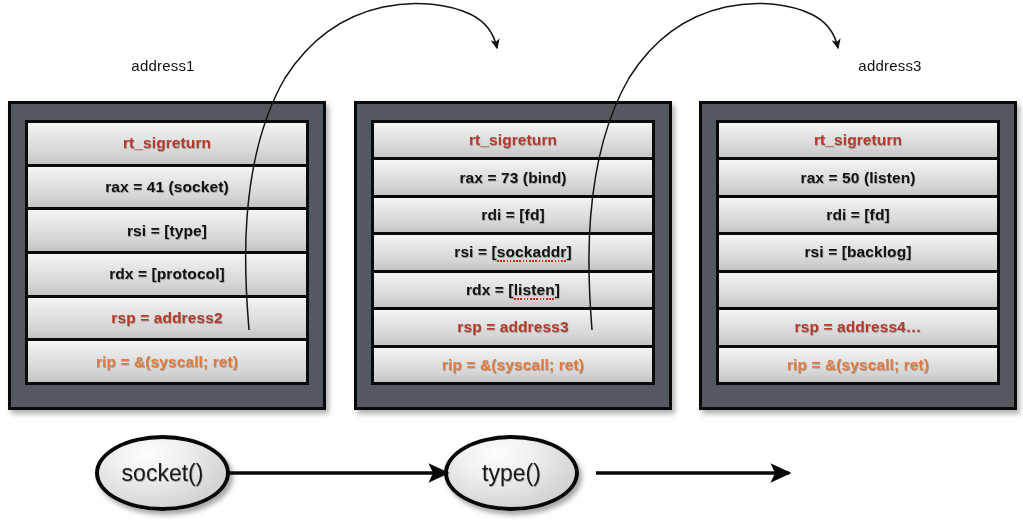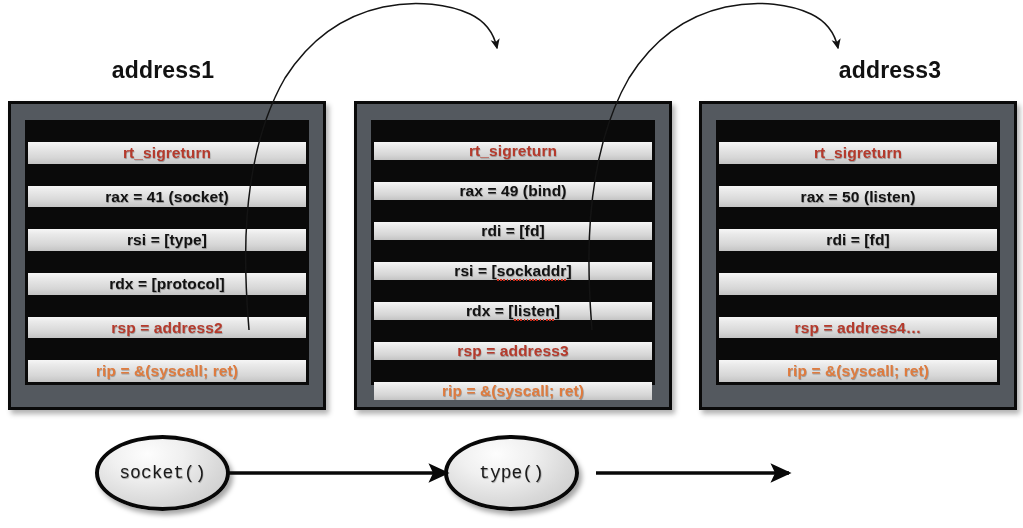--- a/index.html
+++ b/index.html
@@ -31,22 +31,22 @@
     pointer-events: none;
     z-index: 5;
   }
 
   
   .col-title {
     position: absolute;
     width: 320px;
     text-align: center;
     font-family: "Liberation Sans", sans-serif;
-    font-size: 23px;
-    font-weight: 700;
+    font-size: 15px;
+    font-weight: 400;
     letter-spacing: 0.2px;
     color: #111111;
     white-space: nowrap;
   }
 
   
   .frame {
     position: absolute;
     background: #54595f;
     border: 3px solid #0a0a0a;
@@ -75,21 +75,20 @@
     display: flex;
     align-items: center;
     justify-content: center;
     font-family: "Liberation Sans", sans-serif;
     font-size: 15.5px;
     font-weight: bold;
     color: #121212;
     letter-spacing: 0.1px;
     white-space: nowrap;
     text-shadow: 0.6px 0.8px 0.7px rgba(0,0,0,0.28);
-    margin-top: 19px;
   }
   .cell:last-child { border-bottom: none; text-align: center; }
 
   .cell.red   { color: #b53a2c; }
   .cell.orange{ color: #df7b3e; }
 
   
   .squiggle {
     position: relative;
     display: inline-block;
@@ -108,22 +107,22 @@
   .ellipse {
     position: absolute;
     border-radius: 50%;
     background: radial-gradient(ellipse at 38% 22%, #fdfdfd 0%, #f0f0f0 32%, #d9d9d9 66%, #c6c6c6 100%);
     border: 4px solid #080808;
     box-sizing: border-box;
     box-shadow: 3px 4px 5px rgba(0,0,0,0.35);
     display: flex;
     align-items: center;
     justify-content: center;
-    font-family: Liberation Mono, monospace;
-    font-size: 18px;
+    font-family: Liberation Sans, sans-serif;
+    font-size: 23px;
     font-weight: 400;
     color: #1a1a1a;
     z-index: 3;
     text-shadow: 0.6px 0.8px 0.8px rgba(0,0,0,0.30);
   }
 </style>
 </head>
 <body>
 
 <div id="canvas">
@@ -156,34 +155,35 @@
       <div class="cell">rsi = [type]</div>
       <div class="cell">rdx = [protocol]</div>
       <div class="cell red">rsp = address2</div>
       <div class="cell orange">rip = &amp;(syscall; ret)</div>
     </div>
   </div>
 
   <div class="frame" style="left:354px; top:101px; width:318px; height:309px;">
     <div class="stack">
       <div class="cell red">rt_sigreturn</div>
-      <div class="cell">rax = 49 (bind)</div>
+      <div class="cell">rax = 73 (bind)</div>
       <div class="cell">rdi = [fd]</div>
       <div class="cell">rsi = [<span class="squiggle">sockaddr</span>]</div>
       <div class="cell">rdx = [<span class="squiggle">listen</span>]</div>
       <div class="cell red">rsp = address3</div>
       <div class="cell orange">rip = &amp;(syscall; ret)</div>
     </div>
   </div>
 
   <div class="frame" style="left:699px; top:101px; width:318px; height:309px;">
     <div class="stack">
       <div class="cell red">rt_sigreturn</div>
       <div class="cell">rax = 50 (listen)</div>
       <div class="cell">rdi = [fd]</div>
+      <div class="cell">rsi = [backlog]</div>
       <div class="cell"></div>
       <div class="cell red">rsp = address4…</div>
       <div class="cell orange">rip = &amp;(syscall; ret)</div>
     </div>
   </div>
 
   <div class="ellipse" style="left:95px;  top:435px; width:135px; height:76px;">socket()</div>
   <div class="ellipse" style="left:444px; top:435px; width:135px; height:76px;">type()</div>
 
 </div>

